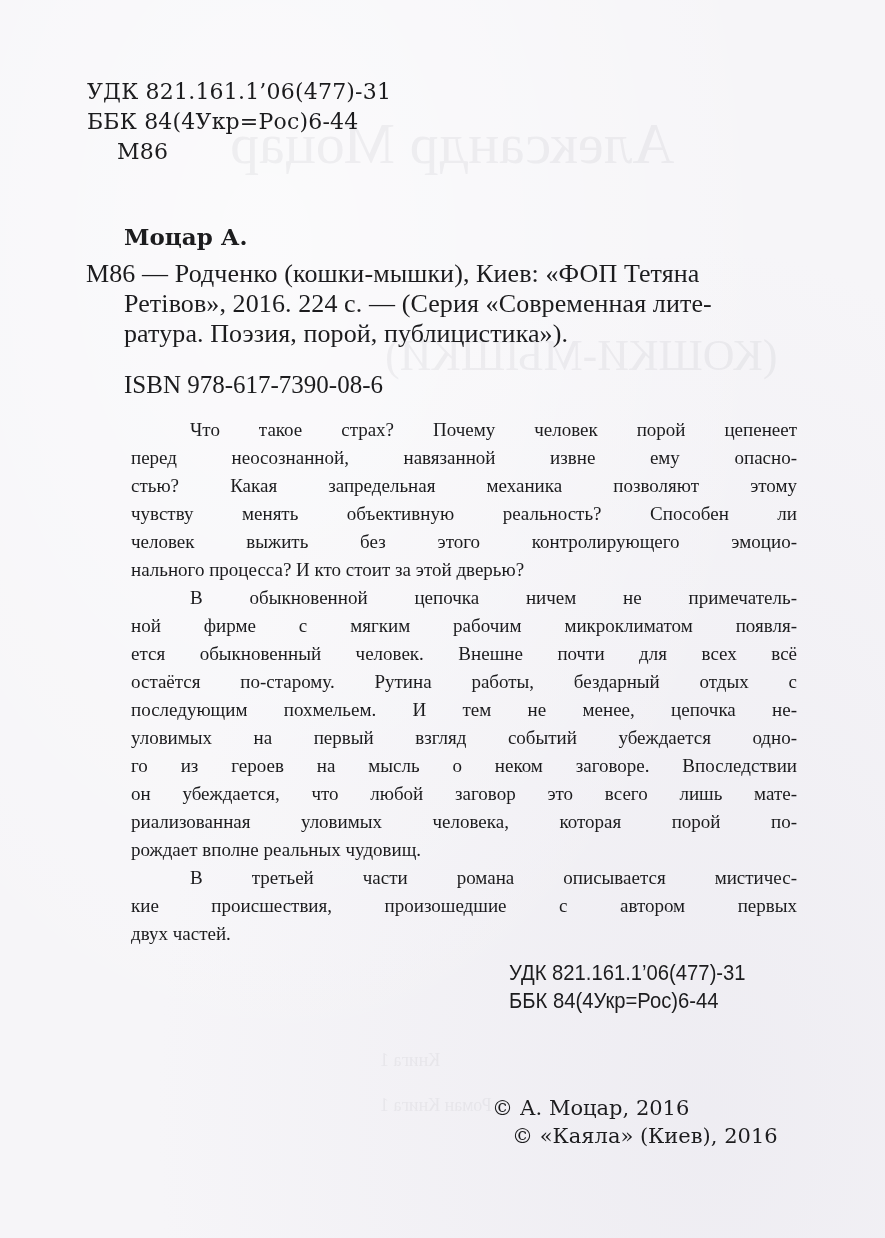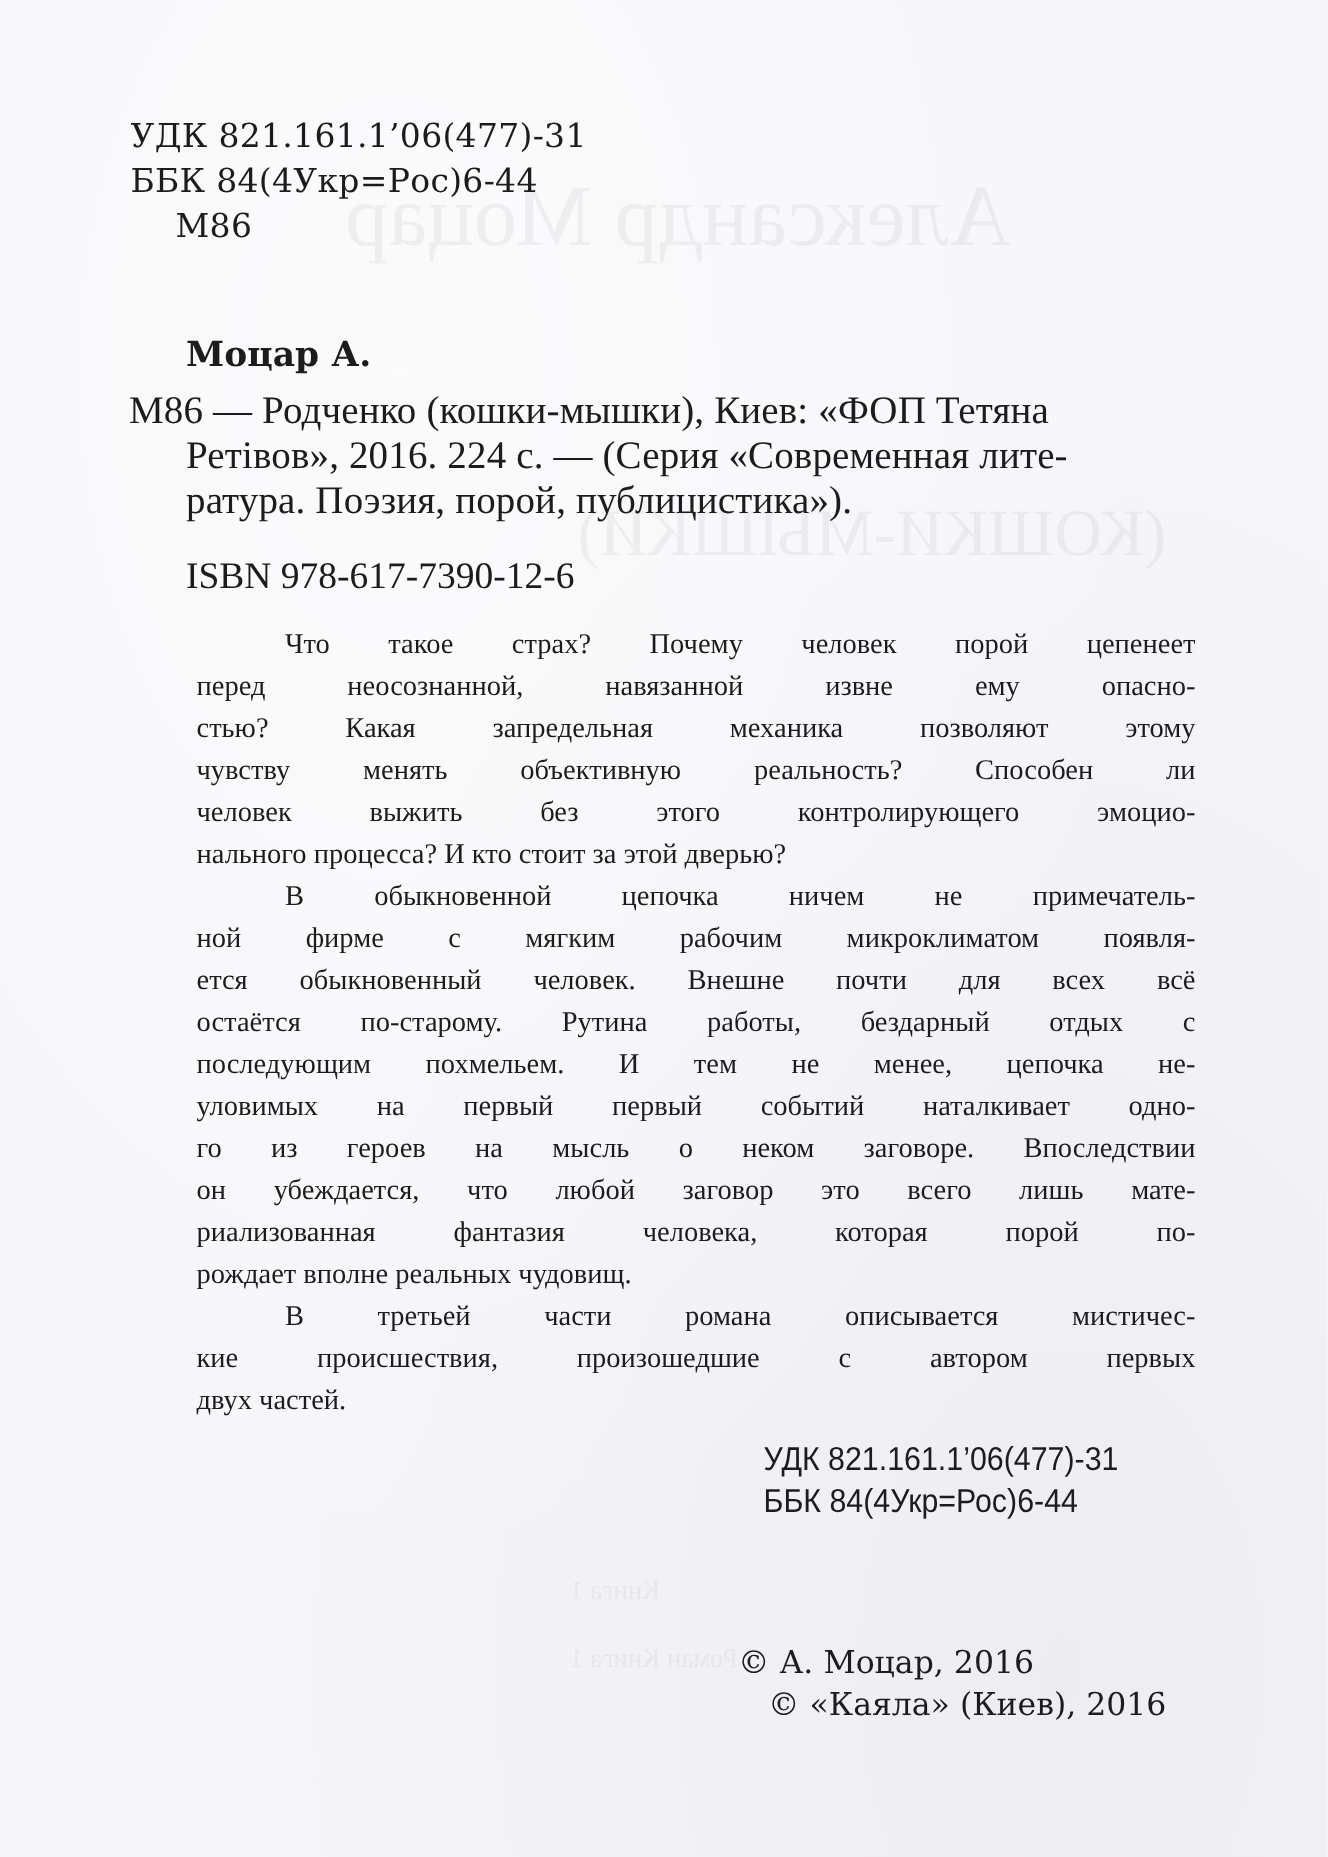--- a/index.html
+++ b/index.html
@@ -100,38 +100,38 @@
   <div class="ghost g4">Роман  Книга 1</div>
 
   <div class="line head" style="left:87px; top:78px;">УДК 821.161.1’06(477)-31</div>
   <div class="line head" style="left:87px; top:108px;">ББК 84(4Укр=Рос)6-44</div>
   <div class="line head head-indent" style="top:138px;">М86</div>
 
   <div class="author">Моцар А.</div>
   <div class="line bib" style="left:86px; top:260px;">М86 — Родченко (кошки-мышки), Киев: «ФОП Тетяна</div>
   <div class="line bib" style="left:124px; top:290px;">Ретiвов», 2016. 224 с. — (Серия «Современная лите-</div>
   <div class="line bib" style="left:124px; top:320px;">ратура. Поэзия, порой, публицистика»).</div>
-  <div class="line isbn" style="left:124px; top:371px;">ISBN 978-617-7390-12-6</div>
+  <div class="line isbn" style="left:124px; top:371px;">ISBN 978-617-7390-08-6</div>
 
   <div class="line ann first-indent" style="top:416px;">Что такое страх? Почему человек порой цепенеет</div>
   <div class="line ann" style="top:444px;">перед неосознанной, навязанной извне ему опасно-</div>
   <div class="line ann" style="top:472px;">стью? Какая запредельная механика позволяют этому</div>
   <div class="line ann" style="top:500px;">чувству менять объективную реальность? Способен ли</div>
   <div class="line ann" style="top:528px;">человек выжить без этого контролирующего эмоцио-</div>
   <div class="line ann last" style="top:556px;">нального процесса? И кто стоит за этой дверью?</div>
 
   <div class="line ann first-indent" style="top:584px;">В обыкновенной цепочка ничем не примечатель-</div>
   <div class="line ann" style="top:612px;">ной фирме с мягким рабочим микроклиматом появля-</div>
   <div class="line ann" style="top:640px;">ется обыкновенный человек. Внешне почти для всех всё</div>
   <div class="line ann" style="top:668px;">остаётся по-старому. Рутина работы, бездарный отдых с</div>
   <div class="line ann" style="top:696px;">последующим похмельем. И тем не менее, цепочка не-</div>
-  <div class="line ann" style="top:724px;">уловимых на первый первый событий наталкивает одно-</div>
+  <div class="line ann" style="top:724px;">уловимых на первый взгляд событий убеждается одно-</div>
   <div class="line ann" style="top:752px;">го из героев на мысль о неком заговоре. Впоследствии</div>
   <div class="line ann" style="top:780px;">он убеждается, что любой заговор это всего лишь мате-</div>
-  <div class="line ann" style="top:808px;">риализованная фантазия человека, которая порой по-</div>
+  <div class="line ann" style="top:808px;">риализованная уловимых человека, которая порой по-</div>
   <div class="line ann last" style="top:836px;">рождает вполне реальных чудовищ.</div>
 
   <div class="line ann first-indent" style="top:864px;">В третьей части романа описывается мистичес-</div>
   <div class="line ann" style="top:892px;">кие происшествия, произошедшие с автором первых</div>
   <div class="line ann last" style="top:920px;">двух частей.</div>
 
   <div class="line udk-bottom" style="left:509px; top:959px;">УДК 821.161.1’06(477)-31</div>
   <div class="line udk-bottom" style="left:509px; top:987px;">ББК 84(4Укр=Рос)6-44</div>
 
   <div class="line copy" style="left:492px; top:1094px;">© А. Моцар, 2016</div>

